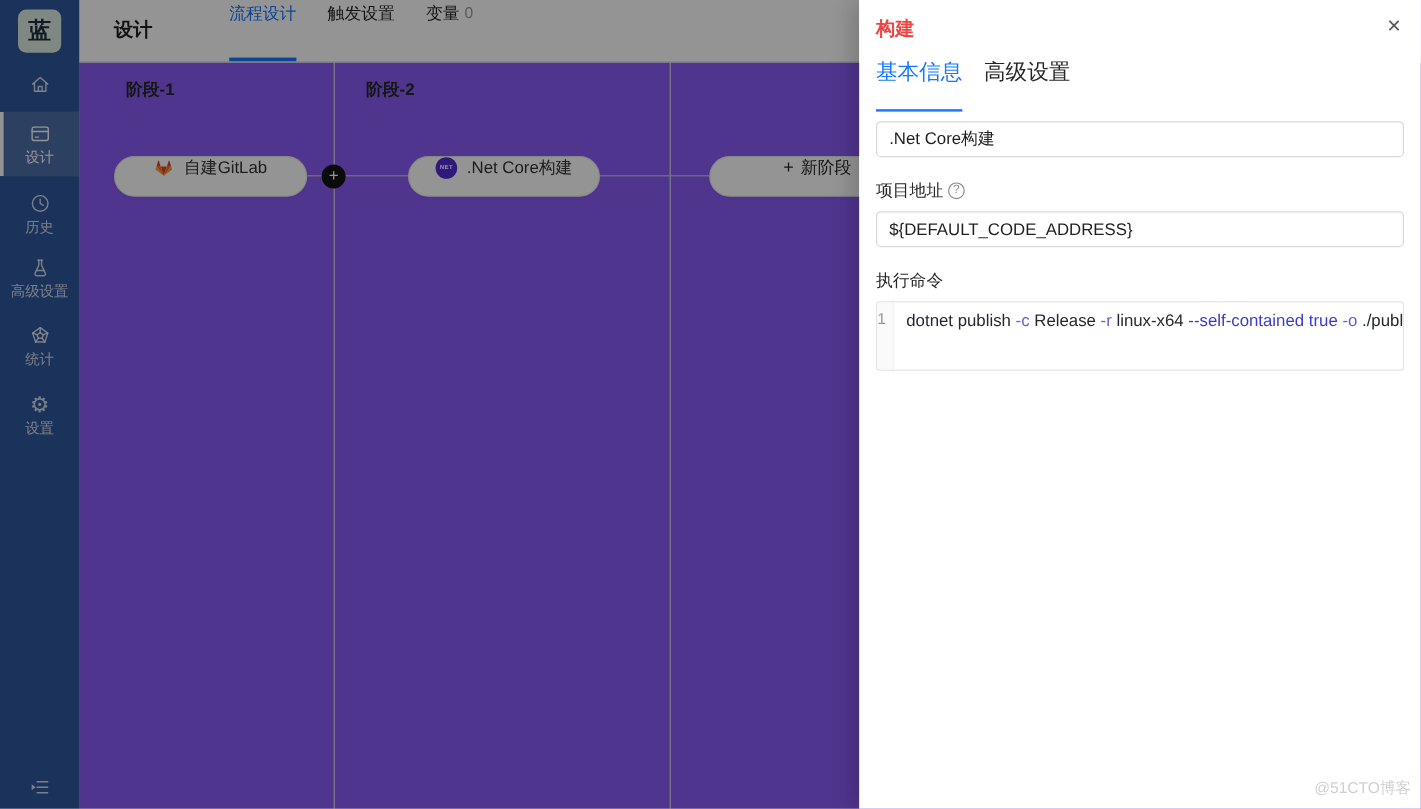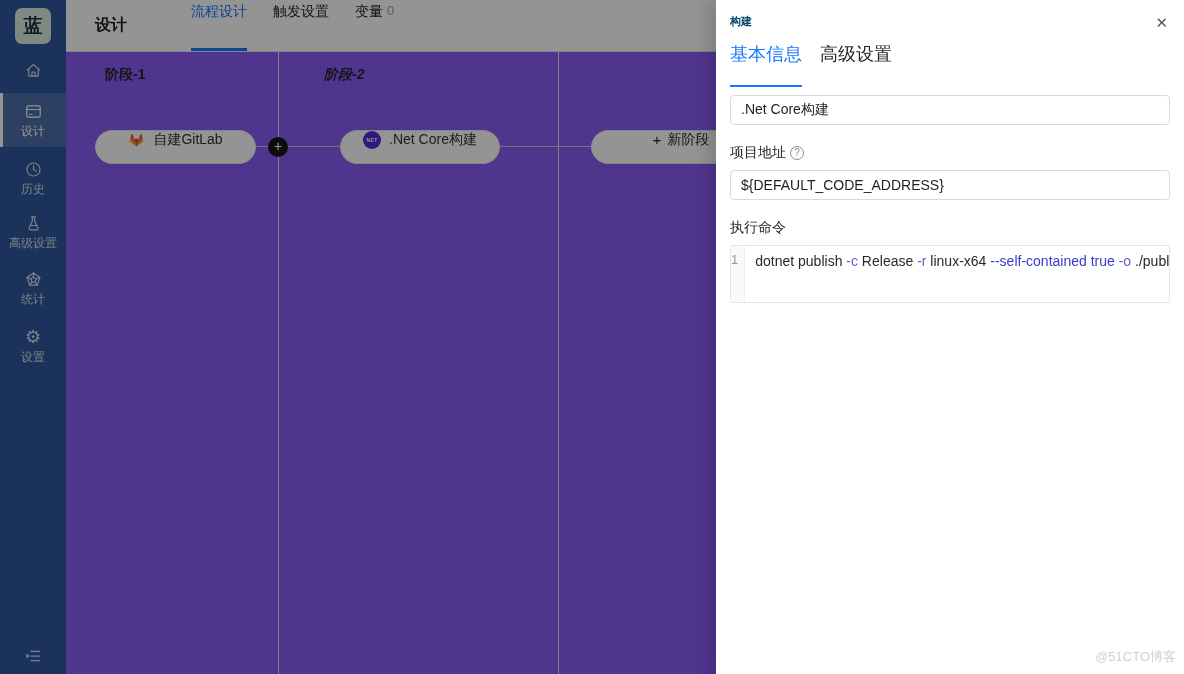--- a/index.html
+++ b/index.html
@@ -28,37 +28,37 @@
   .top-tabs { display:flex; gap:26px; align-items:stretch; }
   .top-tab { display:flex; font-size:14px; color:#1f1f1f; border-bottom:3px solid transparent; padding-top:3px; cursor:pointer; }
   .top-tab.active { color:#1677ff; border-bottom-color:#1677ff; }
   .tab-badge { color:#9b9b9b; font-size:13px; margin-left:4px; }
 
   
   .canvas { position:absolute; left:66px; top:52px; right:0; bottom:0; background:#8b5cf6; z-index:1; }
   .stage-divider { position:absolute; top:0; bottom:0; width:1px; background:#dcdcdc; }
   .divider-1 { left:212px; } .divider-2 { left:492px; }
   .stage-title { position:absolute; top:14px; font-size:14px; font-weight:bold; color:#262626; }
-  .stage-title-1 { left:39px; } .stage-title-2 { left:258px;font-style:italic; }
+  .stage-title-1 { left:39px; } .stage-title-2 { left:239px; }
   .connector { position:absolute; top:94px; height:1px; background:#c9c9c9; }
   .conn-1 { left:190px; width:84px; } .conn-2 { left:434px; width:91px; }
   .node { position:absolute; top:78px; height:34px; border-radius:17px; background:#ffffff; border:1px solid #e9e9e9; box-shadow:0 1px 3px rgba(0,0,0,.06); display:flex; justify-content:center; gap:8px; font-size:14px; color:#333333; cursor:pointer; }
   .node-1 { left:29px; width:161px; }
   .node-2 { left:274px; width:160px; }
   .node-new { left:525px; width:180px; color:#262626; gap:6px; }
   .node-new .plus { font-size:15px; }
   .dotnet-badge { width:18px; height:18px; border-radius:50%; background:#512bd4; color:#fff; font-size:5px; font-weight:bold; display:flex; align-items:center; justify-content:center; letter-spacing:.4px; }
   .add-task { position:absolute; left:202px; top:85px; width:20px; height:20px; border-radius:50%; background:#141414; color:#ffffff; font-size:14px; line-height:19px; text-align:center; cursor:pointer; z-index:2; }
 
   
   .mask { position:absolute; left:0; top:0; width:716px; height:674px; background:rgba(0,0,0,.42); z-index:40; cursor:pointer; }
 
   
   .drawer { position:absolute; left:716px; top:0; width:468px; height:674px; background:#ffffff; z-index:50; box-shadow:-8px 0 16px rgba(0,0,0,.15); padding:14px 14px 0 14px; }
-  .drawer-title { font-size:11px; font-weight:bold; color:#0c4a6e; }
+  .drawer-title { font-size:16px; font-weight:bold; color:#ef4444; }
   .drawer-close { position:absolute; right:16px; top:14px; font-size:15px; color:#595959; cursor:pointer; line-height:18px; }
   .drawer-tabs { display:flex; gap:18px; margin-top:13px; }
   .drawer-tab { font-size:18px; color:#262626; padding-bottom:19px; border-bottom:2px solid transparent; cursor:pointer; }
   .drawer-tab.active { color:#1677ff; border-bottom-color:#1677ff; }
   .field-label { margin-top:19px; font-size:14px; color:#262626; display:flex; align-items:center; gap:4px; }
   .req { color:#f5222d; }
   .help-icon { width:14px; height:14px; border:1px solid #8c8c8c; border-radius:50%; color:#8c8c8c; font-size:10px; line-height:12px; text-align:center; display:inline-block; cursor:pointer; }
   .text-input { margin-top:8px; width:440px; height:30px; border:1px solid #d9d9d9; border-radius:4px; padding:0 10px; font-size:14px; color:#1f1f1f; font-family:"Liberation Sans","DejaVu Sans",sans-serif; outline:none; background:#fff; }
   .code-editor { margin-top:8px; width:440px; height:58px; border:1px solid #e5e5e5; border-radius:3px; display:flex; overflow:hidden; cursor:text; }
   .gutter { width:28px; background:#fafafa; border-right:1px solid #f0f0f0; color:#999999; font-size:13px; text-align:right; padding:6px 6px 0 0; }

